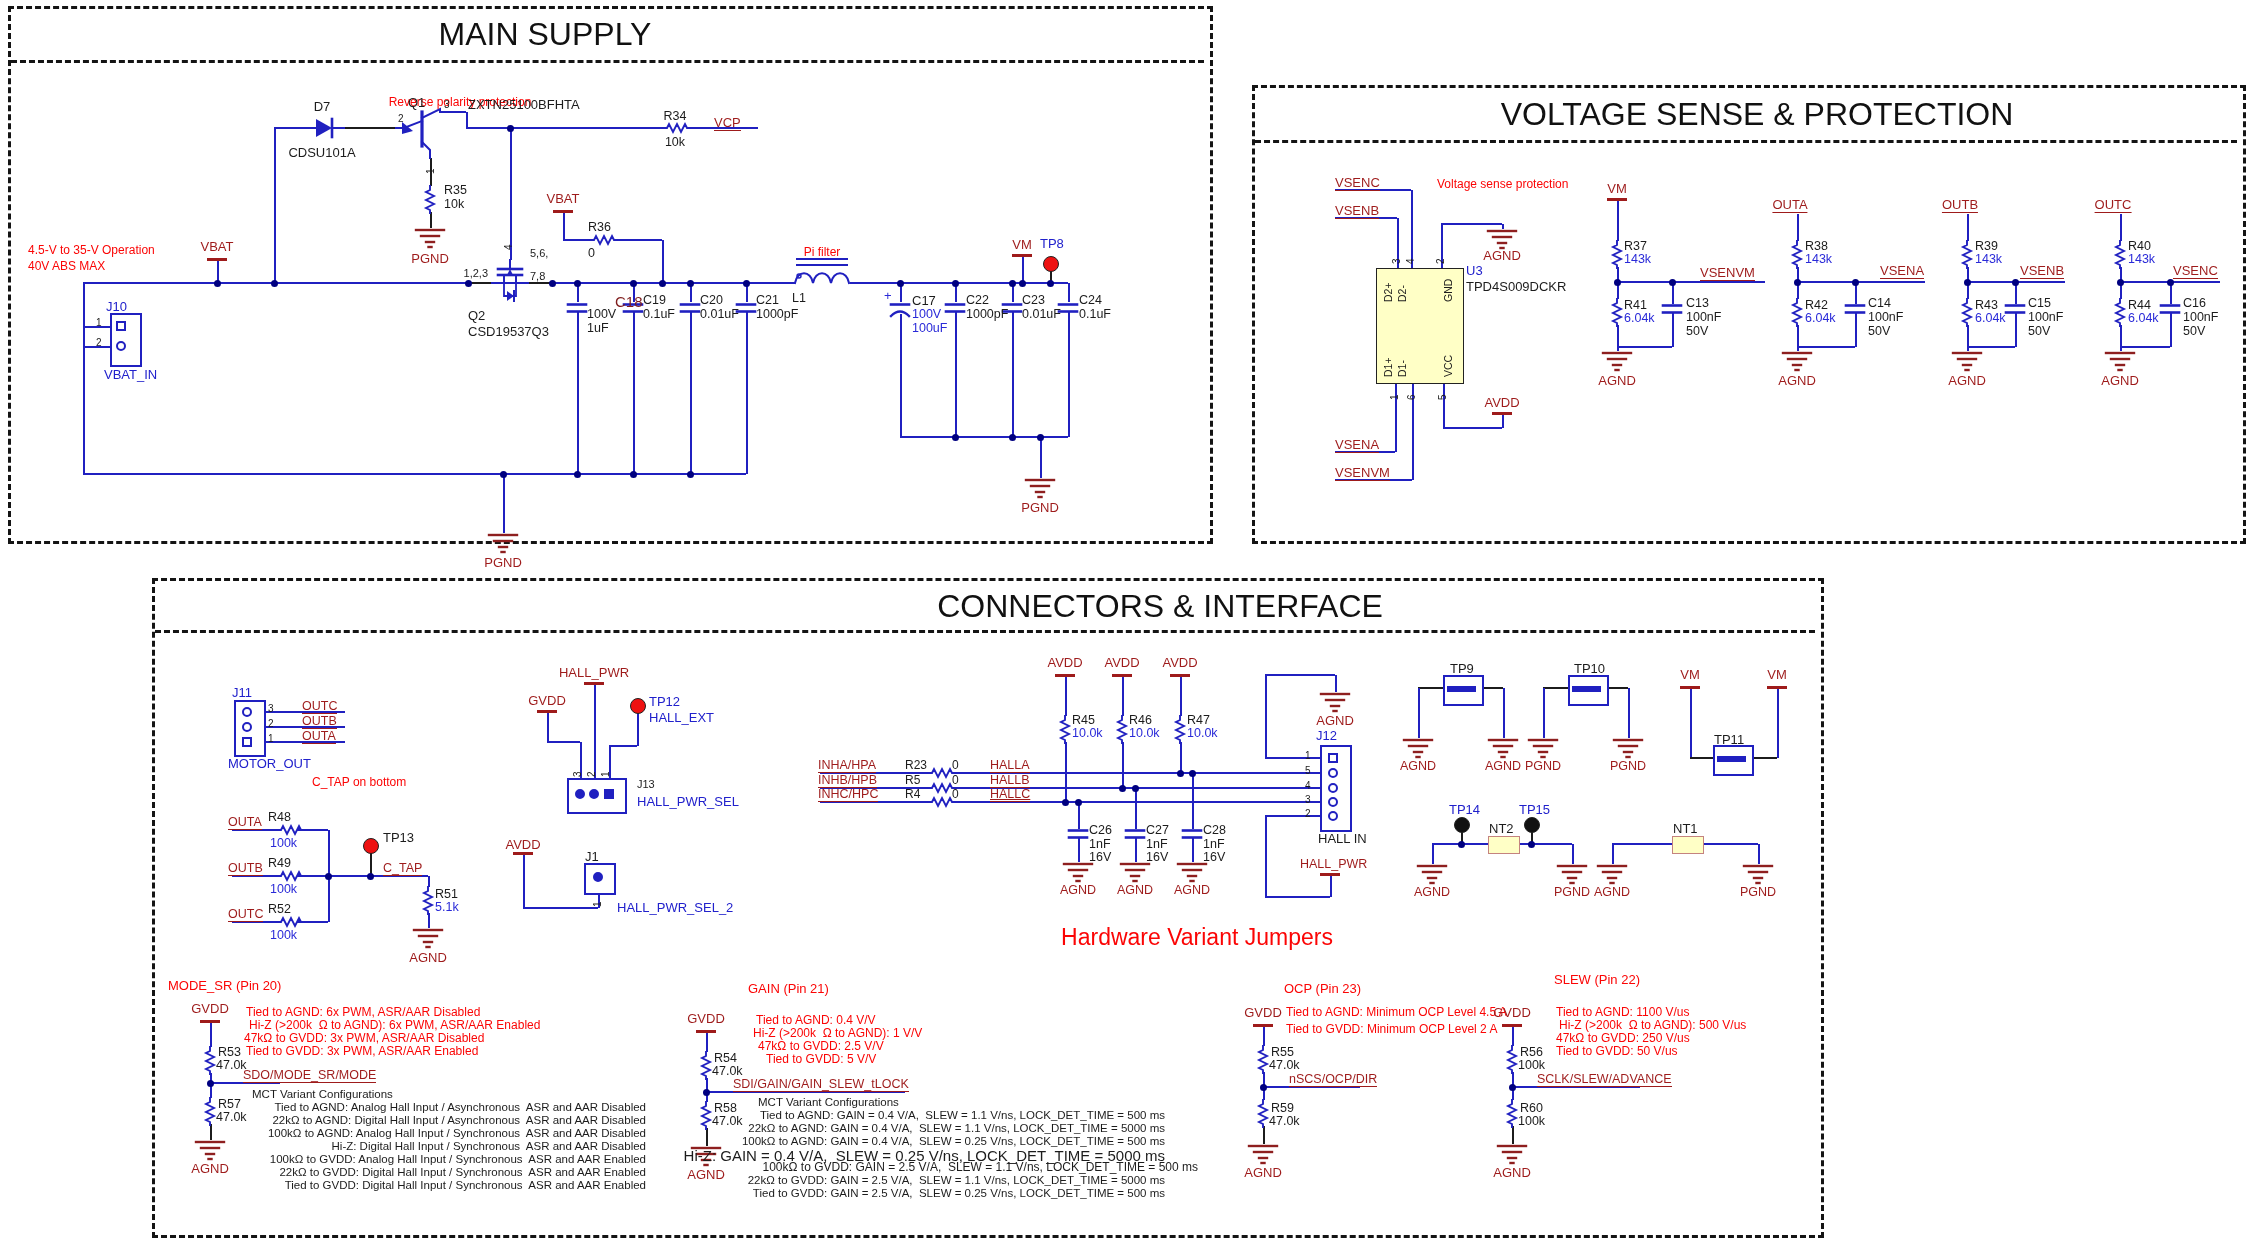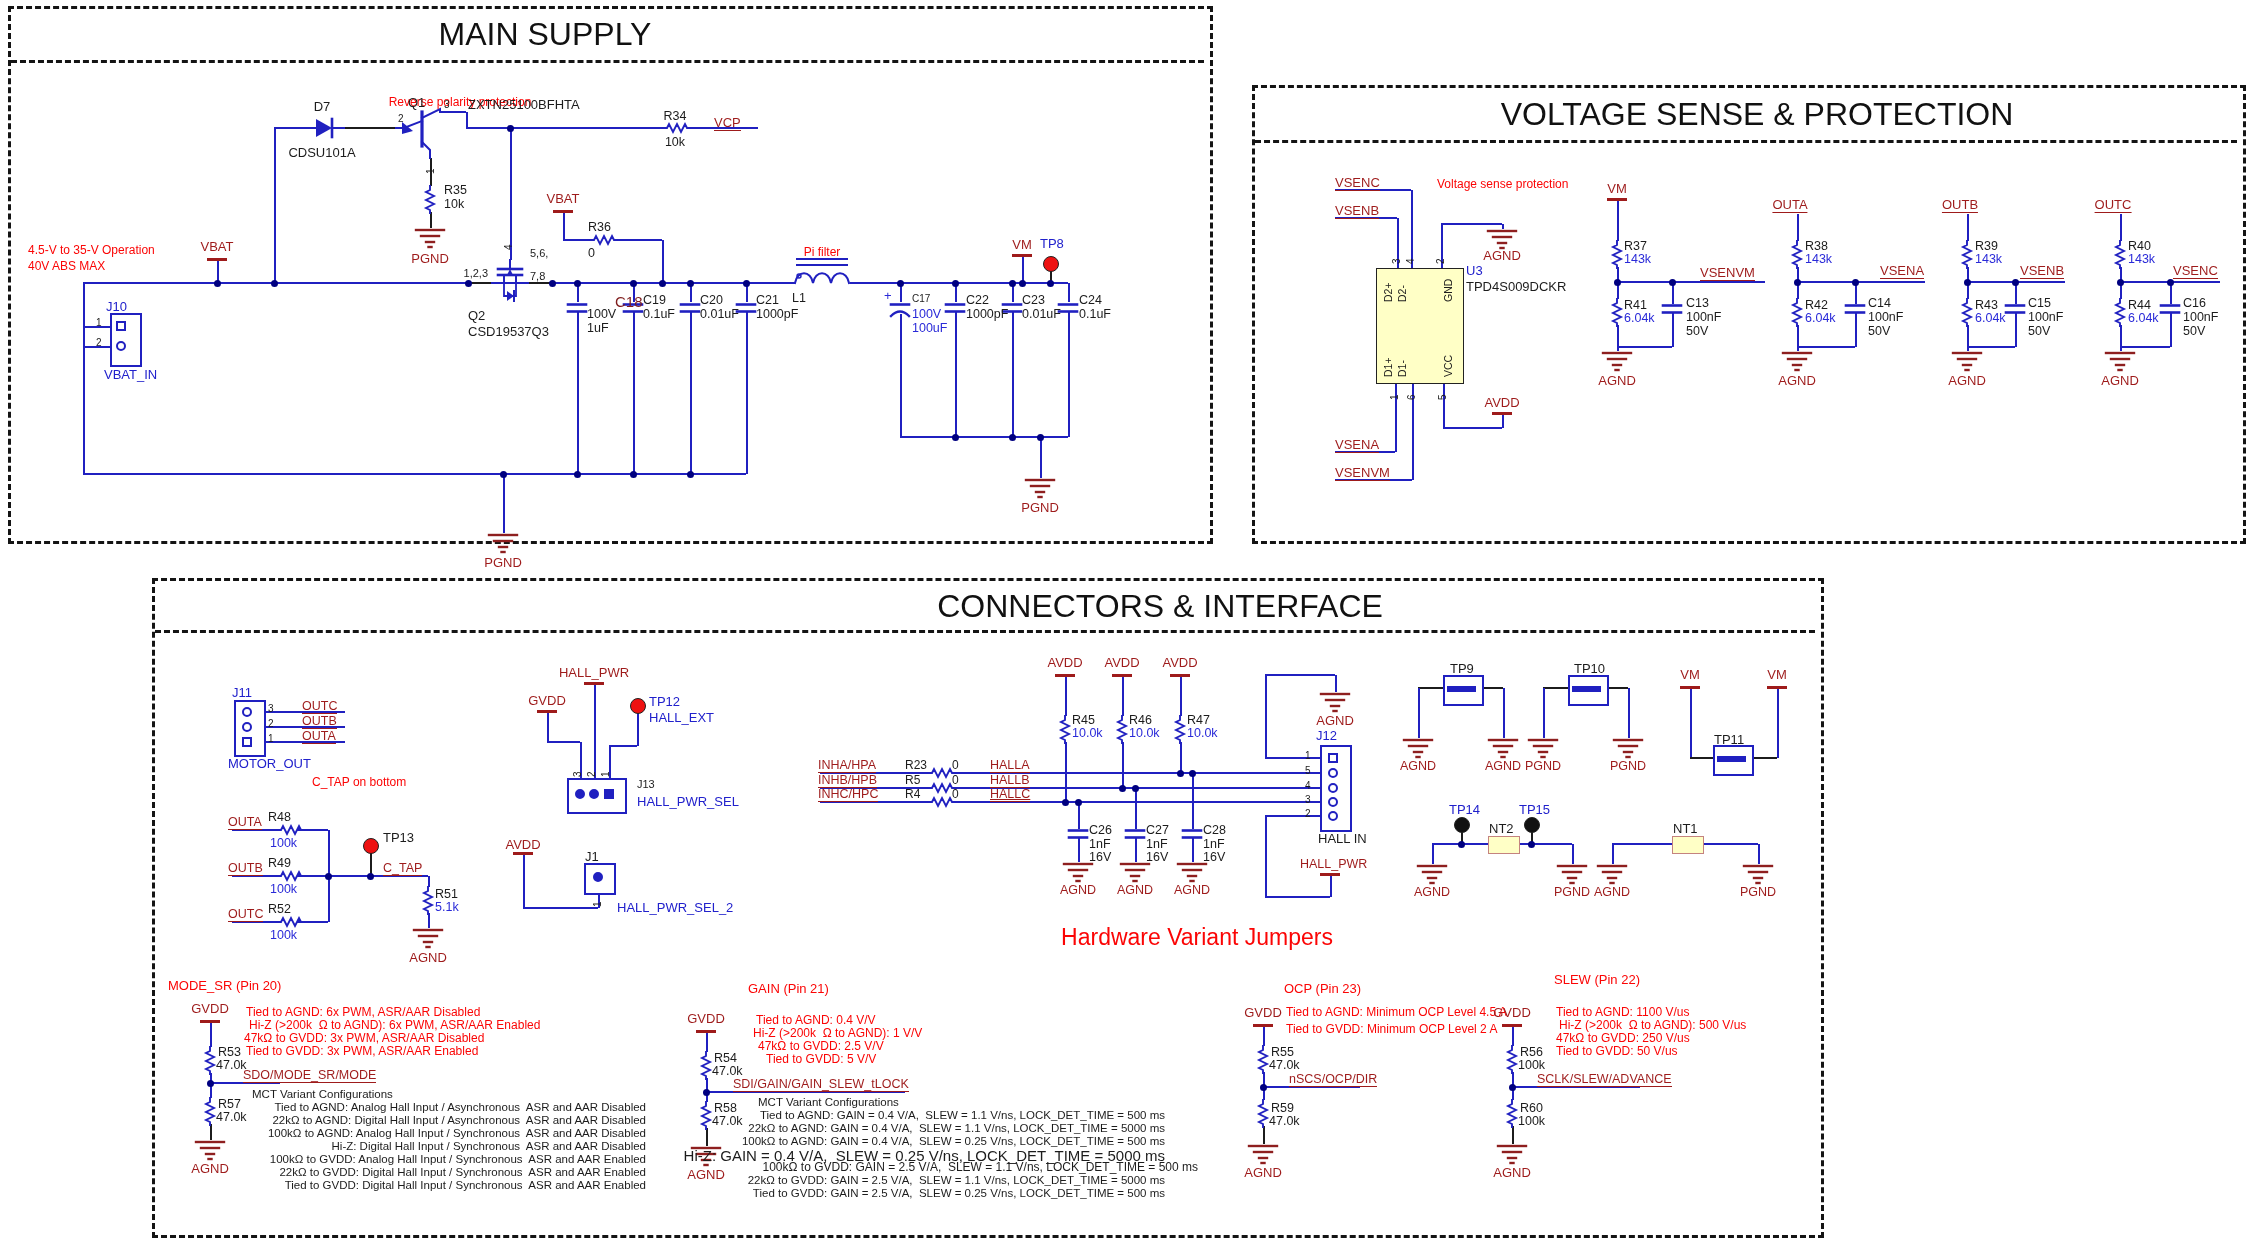--- a/index.html
+++ b/index.html
@@ -668,21 +668,21 @@
     <div class="txt" style="left: 587px; top: 294px; color: #7f1d1d; font-size: 15px; margin-left: 28px;">C18</div>
     <div class="txt" style="left: 587px; top: 308px; color: rgb(28, 28, 28); font-size: 12.5px;">100V</div>
     <div class="txt" style="left: 587px; top: 322px; color: rgb(28, 28, 28); font-size: 12.5px;">1uF</div>
     <div class="txt" style="left: 643px; top: 294px; color: rgb(28, 28, 28); font-size: 12.5px;">C19</div>
     <div class="txt" style="left: 643px; top: 308px; color: rgb(28, 28, 28); font-size: 12.5px;">0.1uF</div>
     <div class="txt" style="left: 700px; top: 294px; color: rgb(28, 28, 28); font-size: 12.5px;">C20</div>
     <div class="txt" style="left: 700px; top: 308px; color: rgb(28, 28, 28); font-size: 12.5px;">0.01uF</div>
     <div class="txt" style="left: 756px; top: 294px; color: rgb(28, 28, 28); font-size: 12.5px;">C21</div>
     <div class="txt" style="left: 756px; top: 308px; color: rgb(28, 28, 28); font-size: 12.5px;">1000pF</div>
     <div class="txt" style="left: 884px; top: 289px; color: rgb(42, 42, 216); font-size: 13px;">+</div>
-    <div class="txt" style="left: 912px; top: 294px; color: rgb(28, 28, 28); font-size: 10px;">C17</div>
+    <div class="txt" style="left: 912px; top: 294px; color: rgb(28, 28, 28); font-size: 13px;">C17</div>
     <div class="txt" style="left: 912px; top: 308px; color: rgb(42, 42, 216); font-size: 12.5px;">100V</div>
     <div class="txt" style="left: 912px; top: 322px; color: rgb(42, 42, 216); font-size: 12.5px;">100uF</div>
     <div class="txt" style="left: 966px; top: 294px; color: rgb(28, 28, 28); font-size: 12.5px;">C22</div>
     <div class="txt" style="left: 966px; top: 308px; color: rgb(28, 28, 28); font-size: 12.5px;">1000pF</div>
     <div class="txt" style="left: 1022px; top: 294px; color: rgb(28, 28, 28); font-size: 12.5px;">C23</div>
     <div class="txt" style="left: 1022px; top: 308px; color: rgb(28, 28, 28); font-size: 12.5px;">0.01uF</div>
     <div class="txt" style="left: 1079px; top: 294px; color: rgb(28, 28, 28); font-size: 12.5px;">C24</div>
     <div class="txt" style="left: 1079px; top: 308px; color: rgb(28, 28, 28); font-size: 12.5px;">0.1uF</div>
     <div class="txt" style="left: 1022px; top: 238px; color: rgb(158, 27, 27); font-size: 13px; transform: translateX(-50%);">VM</div>
     <div class="txt" style="left: 1040px; top: 237px; color: rgb(33, 33, 204); font-size: 13px;">TP8</div>

